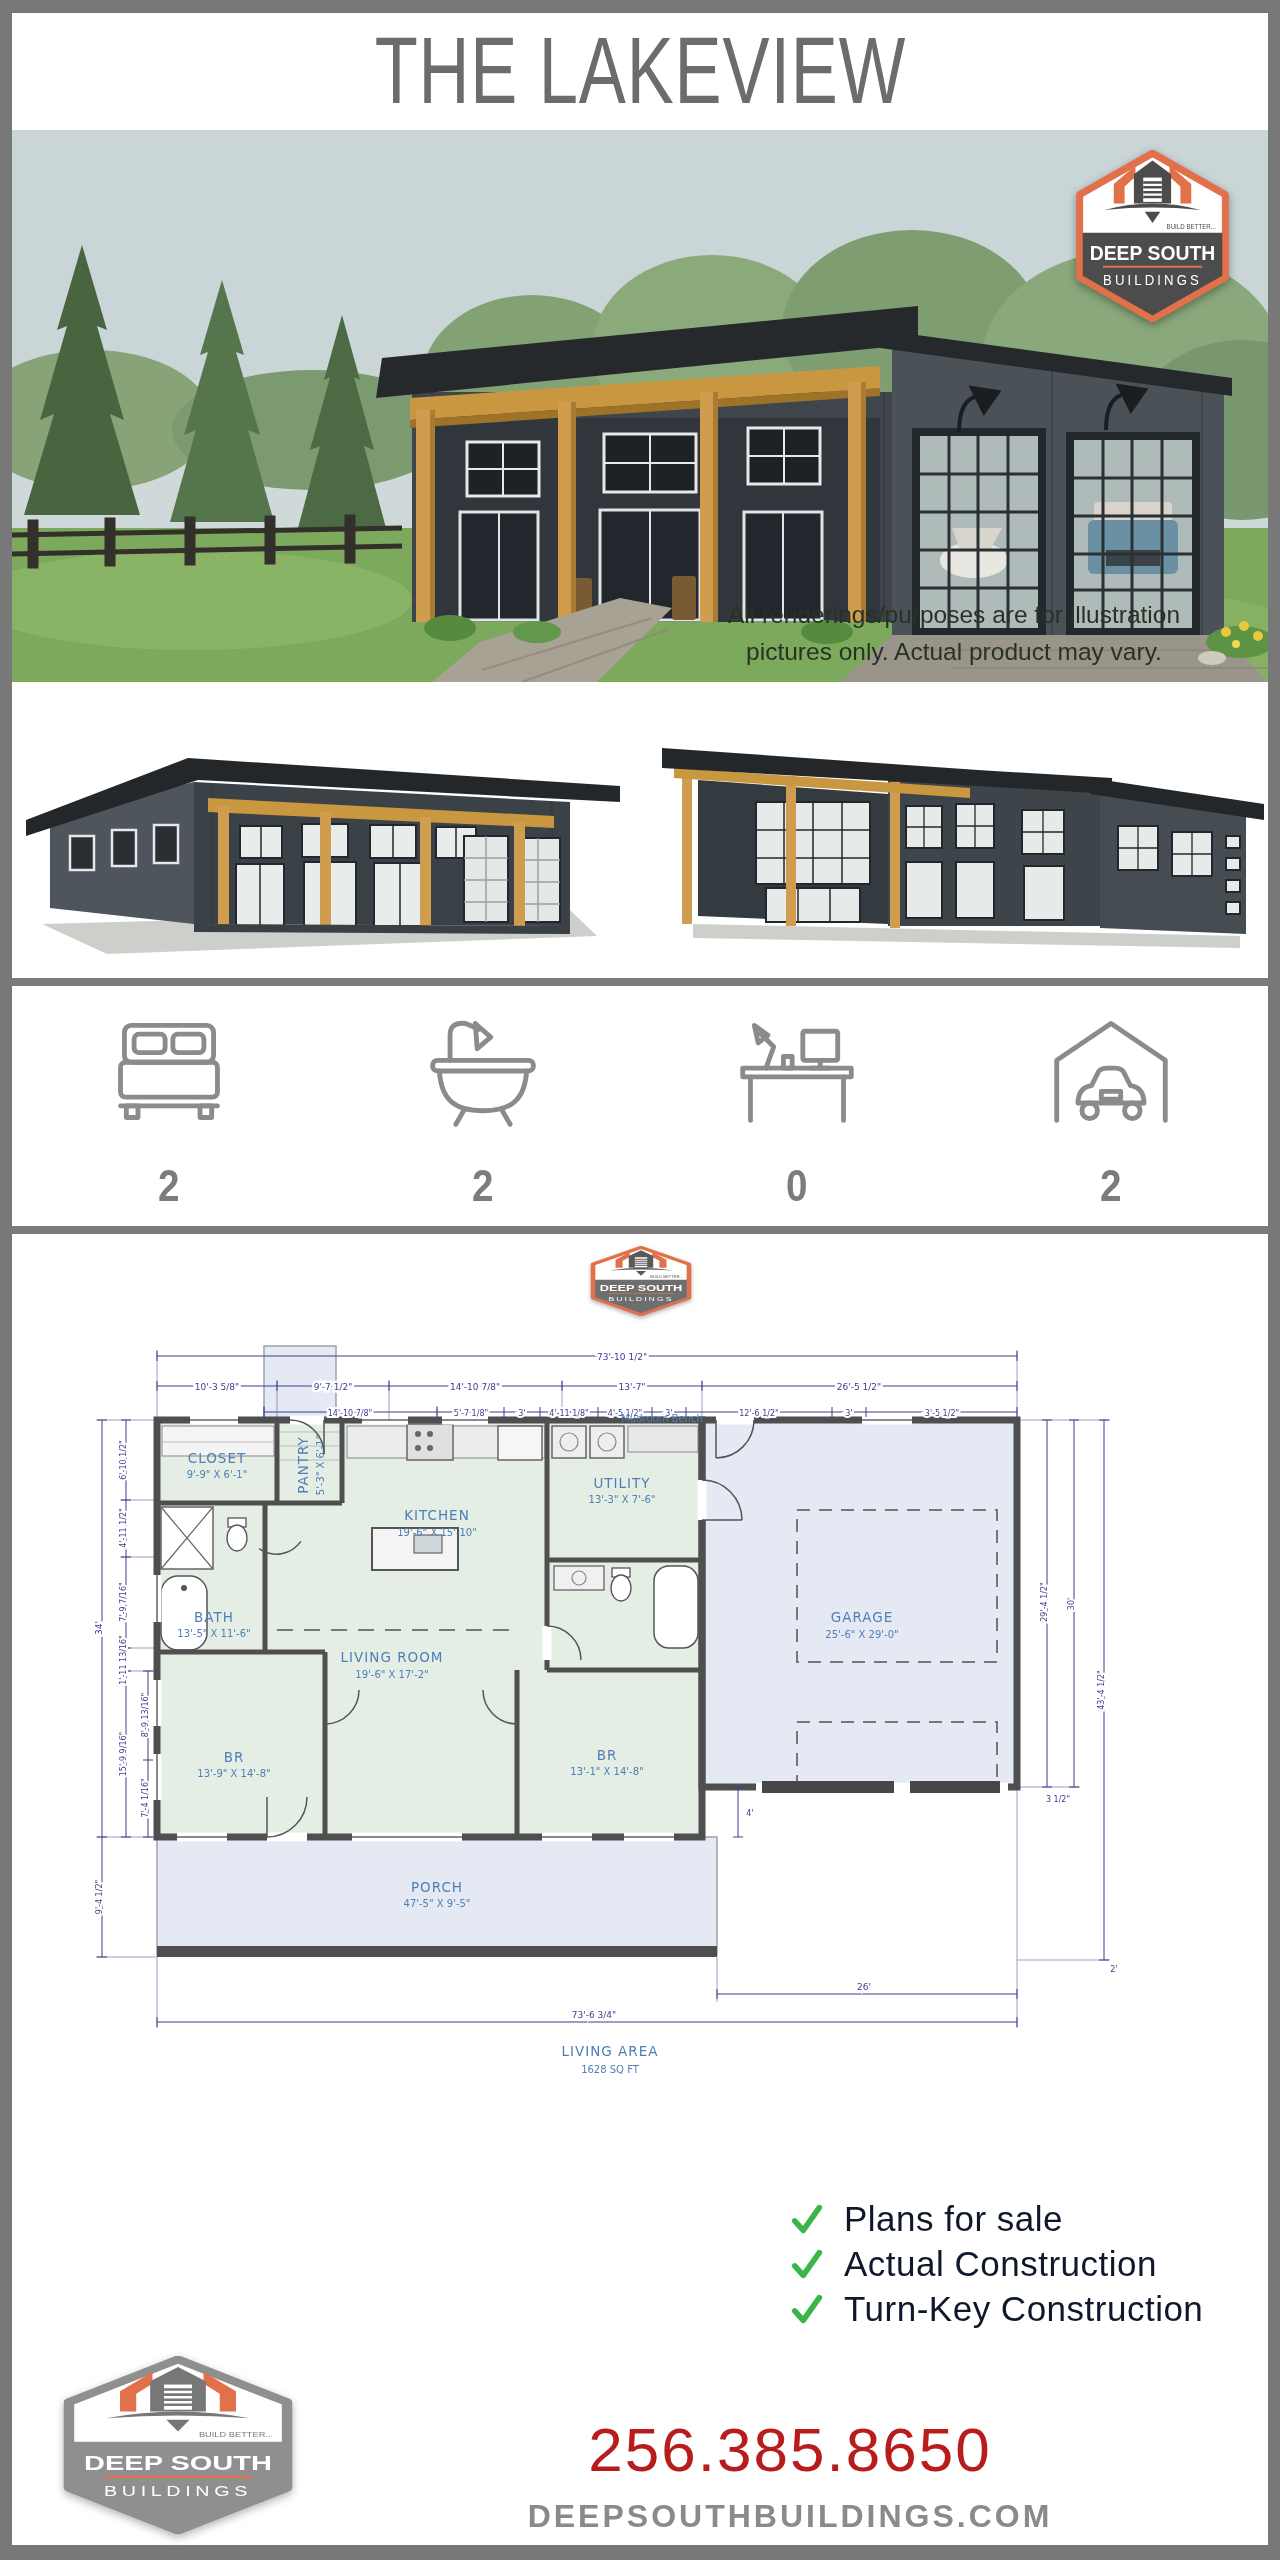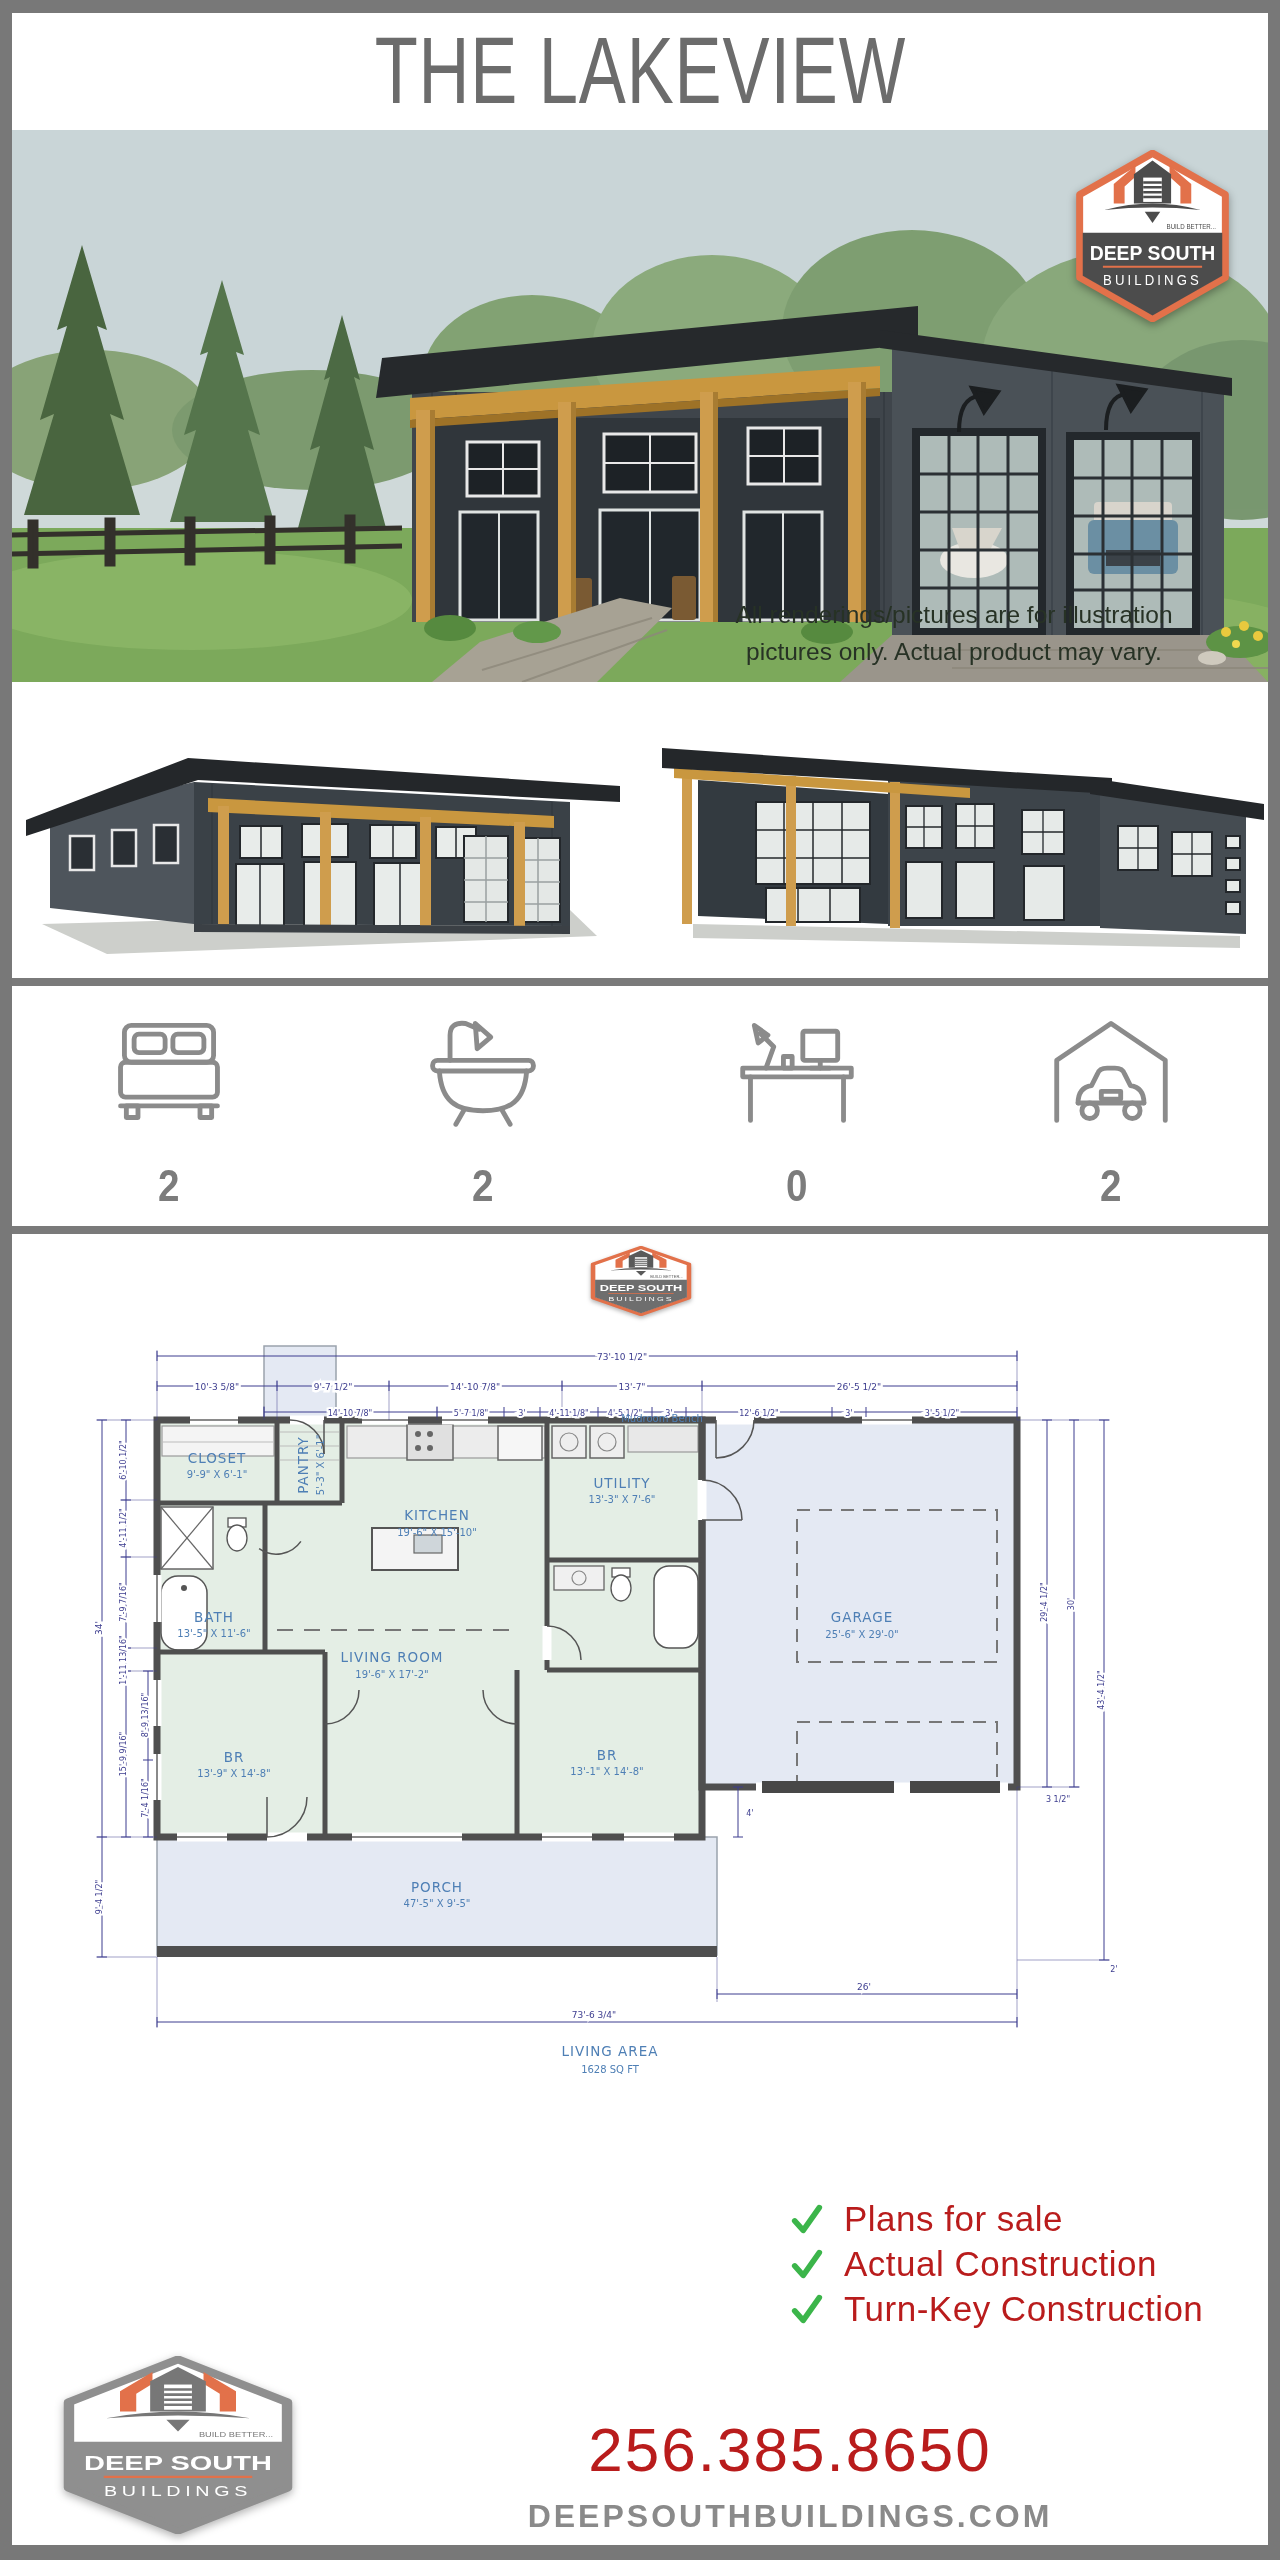--- a/index.html
+++ b/index.html
@@ -46,21 +46,21 @@
        stroke:#ffffff;stroke-width:4px;text-anchor:middle;}
   .rname{font-family:"DejaVu Sans",sans-serif;font-size:13.5px;fill:#4e7fb5;text-anchor:middle;font-weight:500;letter-spacing:1px;}
   .rsize{font-family:"DejaVu Sans",sans-serif;font-size:10px;fill:#4e7fb5;text-anchor:middle;}
   .dimline{stroke:#3d3d8f;stroke-width:1;}
   .extline{stroke:#3d3d8f;stroke-width:.6;opacity:.8;}
 
   
   .services{position:absolute;top:2196px;left:790px;z-index:4;}
   .services .row{display:flex;align-items:center;height:45px;}
   .services svg{width:34px;height:34px;margin-right:20px;flex:none;}
-  .services .lbl{font-size:35px;color:#b91c1c;letter-spacing:.5px;white-space:nowrap;}
+  .services .lbl{font-size:35px;color:#0f172a;letter-spacing:.5px;white-space:nowrap;}
 
   
   .badge-footer{position:absolute;left:62px;top:2356px;width:232px;height:178px;z-index:6;
                 filter:drop-shadow(0 3px 4px rgba(0,0,0,.3));}
   .phone{position:absolute;left:340px;top:2414px;width:900px;text-align:center;
          font-size:62px;color:#b91c1c;letter-spacing:2px;font-weight:500;}
   .website{position:absolute;left:340px;top:2498px;width:900px;text-align:center;
            font-size:32px;color:#8a8a8a;letter-spacing:3px;font-weight:700;}
 </style>
 </head>
@@ -244,21 +244,21 @@
         <path d="M38 74 Q100 58 162 74 Q100 68 38 74 Z" fill="#4c4c4c"></path>
         <path d="M90 76 L110 76 L100 90 Z" fill="#4c4c4c"></path>
       </g>
       <text x="150" y="97" font-size="8" fill="#4c4c4c" text-anchor="middle">BUILD BETTER...</text>
       <text x="100" y="136" font-size="25" font-weight="bold" fill="#ffffff" text-anchor="middle">DEEP SOUTH</text>
       <path d="M36 144 L164 144" stroke="#e2714a" stroke-width="2.5"></path>
       <text x="100" y="167" font-size="17" letter-spacing="4" fill="#ffffff" text-anchor="middle">BUILDINGS</text>
     </svg>
 
     <div class="disclaimer">
-      <div>All renderings/pictures are for illustration</div>
+      <div>All renderings/purposes are for illustration</div>
       <div>pictures only. Actual product may vary.</div>
     </div>
   </div>
 
   <div class="renders">
     <svg class="render-left" viewBox="0 0 622 292">
       <polygon points="30,240 95,270 585,252 558,226" fill="#cdcfcb"></polygon>
       <polygon points="38,132 182,98 182,240 38,224" fill="#4e555c"></polygon>
       <g fill="#2a2f34" stroke="#e8e8e8" stroke-width="2.5">
         <rect x="58" y="152" width="24" height="34"></rect>

